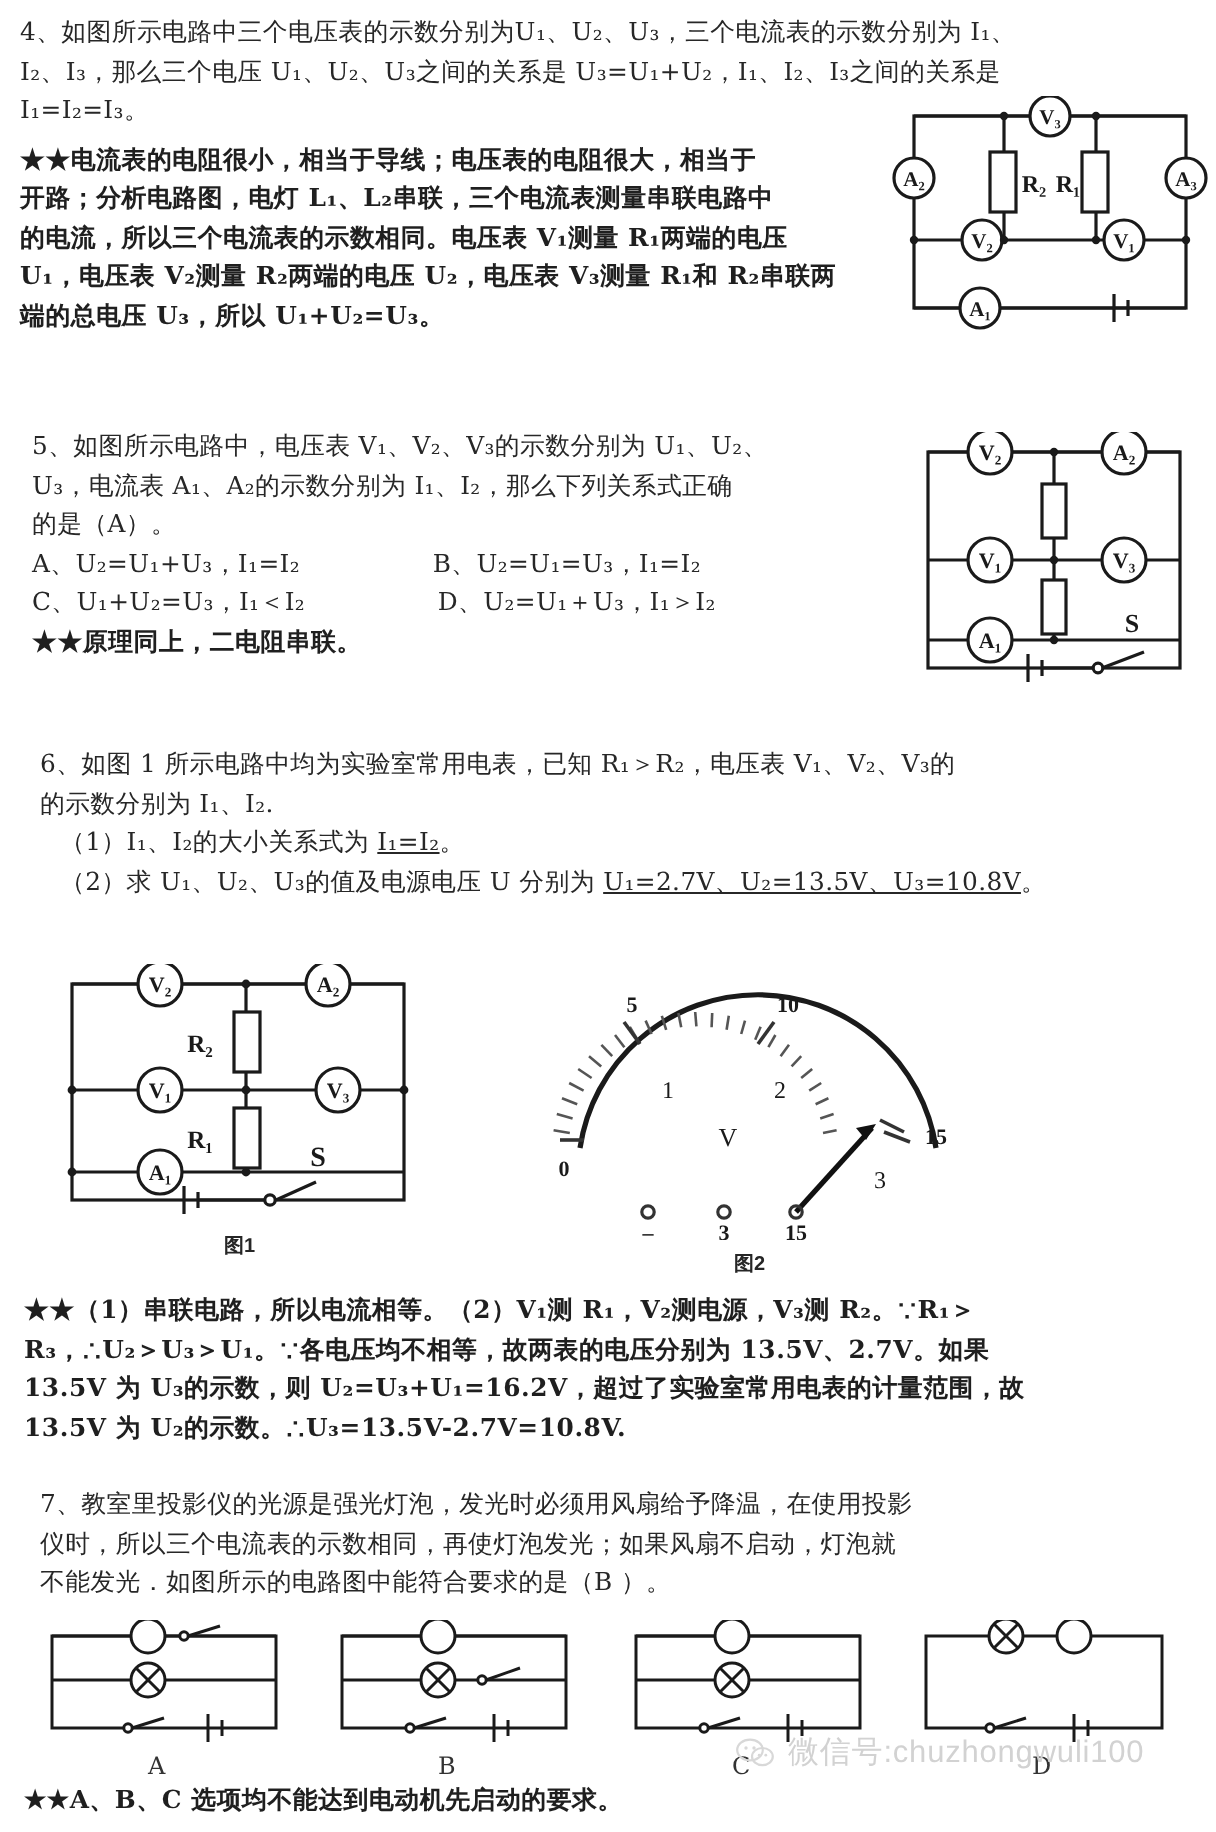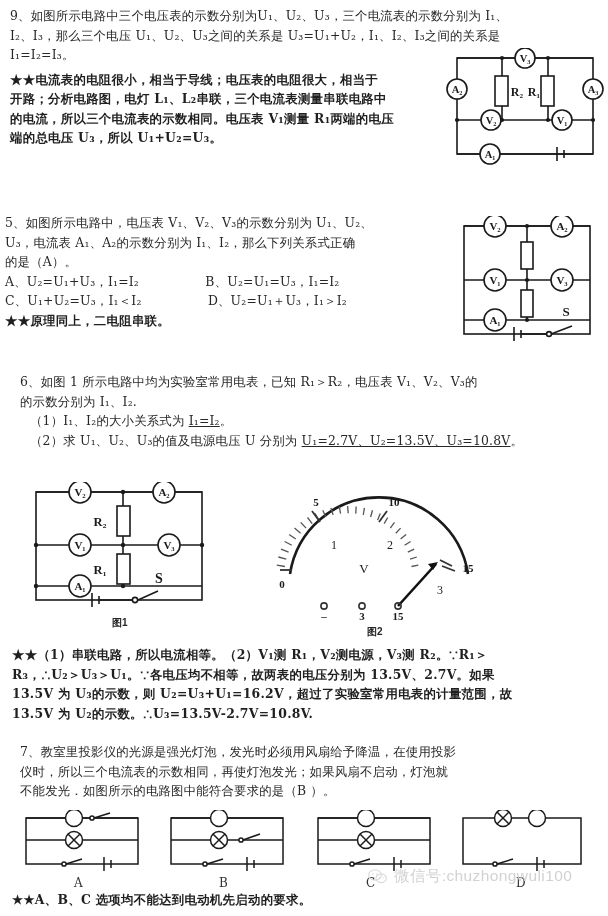--- a/index.html
+++ b/index.html
@@ -78,26 +78,27 @@
     flex: none;
   }
   .wm-logo svg { display:block; }
 </style>
 </head>
 <body>
 
 <div class="page">
 
   <div class="qblock" style="left:10px; top:6px; width:430px;">
-    <div class="line">9、如图所示电路中三个电压表的示数分别为U₁、U₂、U₃，三个电流表的示数分别为 I₁、</div>
+    <div class="line">4、如图所示电路中三个电压表的示数分别为U₁、U₂、U₃，三个电流表的示数分别为 I₁、</div>
     <div class="line">I₂、I₃，那么三个电压 U₁、U₂、U₃之间的关系是 U₃=U₁+U₂，I₁、I₂、I₃之间的关系是</div>
     <div class="line">I₁=I₂=I₃。</div>
     <div class="line sol" style="margin-top:5px;">★★电流表的电阻很小，相当于导线；电压表的电阻很大，相当于</div>
     <div class="line sol">开路；分析电路图，电灯 L₁、L₂串联，三个电流表测量串联电路中</div>
     <div class="line sol">的电流，所以三个电流表的示数相同。电压表 V₁测量 R₁两端的电压</div>
+    <div class="line sol">U₁，电压表 V₂测量 R₂两端的电压 U₂，电压表 V₃测量 R₁和 R₂串联两</div>
     <div class="line sol">端的总电压 U₃，所以 U₁+U₂=U₃。</div>
   </div>
 
   <div class="fig" style="left:445px; top:48px;">
     <svg width="160" height="118" viewBox="0 0 160 118">
       <g stroke="#1a1a1a" stroke-width="1.6" fill="none">
 
         <rect x="12" y="10" width="136" height="96"></rect>
 
         <line x1="12" y1="10" x2="148" y2="10"></line>
@@ -136,21 +137,21 @@
         <text x="148" y="45">A₃</text>
         <text x="46" y="76">V₂</text>
         <text x="117" y="76">V₁</text>
         <text x="45" y="110">A₁</text>
         <text x="72" y="48" font-size="12">R₂</text>
         <text x="89" y="48" font-size="12">R₁</text>
       </g>
     </svg>
   </div>
 
-  <div class="qblock" style="left:5px; top:213px; width:420px;">
+  <div class="qblock" style="left:16px; top:213px; width:420px;">
     <div class="line">5、如图所示电路中，电压表 V₁、V₂、V₃的示数分别为 U₁、U₂、</div>
     <div class="line">U₃，电流表 A₁、A₂的示数分别为 I₁、I₂，那么下列关系式正确</div>
     <div class="line">的是（A）。</div>
     <div class="line">
       <span>A、</span><span>U₂=U₁+U₃，I₁=I₂</span>
       <span style="display:inline-block;width:58px;"></span>
       <span>B、</span><span>U₂=U₁=U₃，I₁=I₂</span>
     </div>
     <div class="line">
       <span>C、</span><span>U₁+U₂=U₃，I₁＜I₂</span>

